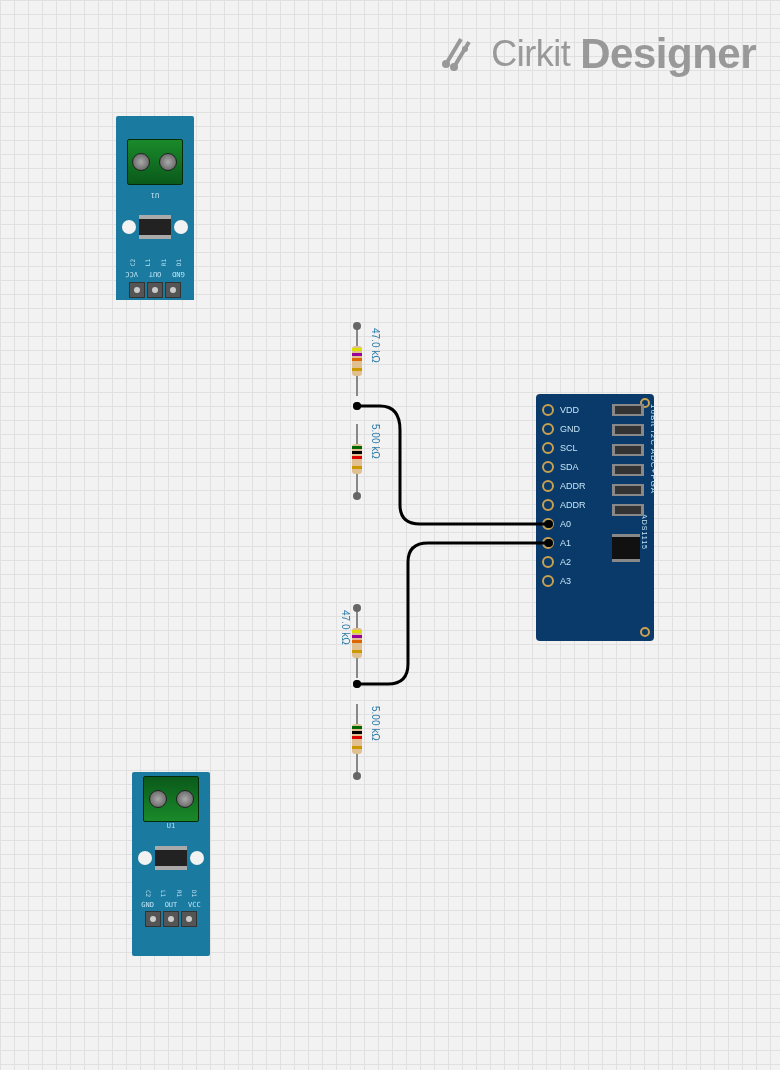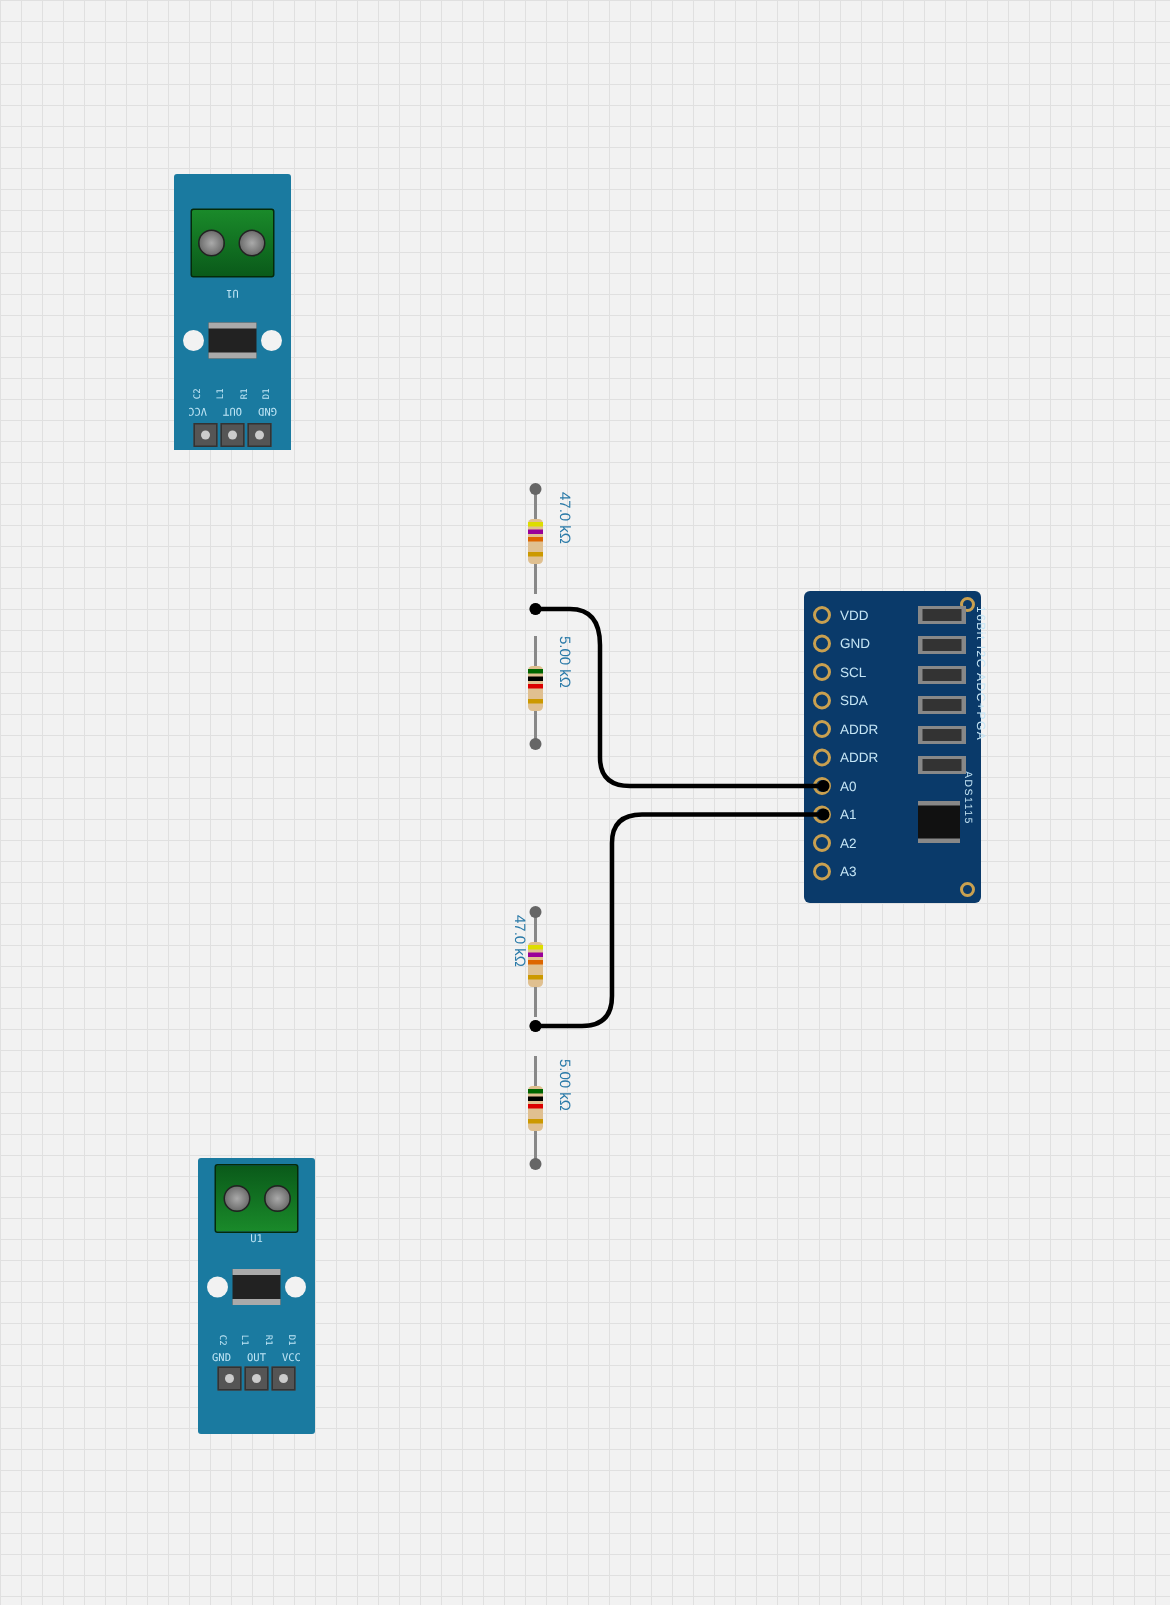--- a/index.html
+++ b/index.html
@@ -107,21 +107,21 @@
   .tscrew {
     width: 18px; height: 18px; border-radius: 50%;
     background: radial-gradient(#aaa, #555);
     border: 1px solid #222;
   }
 
   
   .ads {
     position: absolute;
     left: 536px; top: 394px;
-    width: 118px; height: 208px;
+    width: 118px; height: 247px;
     background: #0a3a6a;
     border-radius: 4px;
     padding: 6px;
   }
   .ads-row { display: flex; align-items: center; height: 19px; gap: 6px; }
   .ads-pad {
     width: 12px; height: 12px; border-radius: 50%;
     background: #0a3a6a; border: 2px solid #c9a050;
   }
   .ads-lbl { font-size: 9px; color: #c5e5f5; font-family: sans-serif; }
@@ -188,20 +188,31 @@
   
   
   .wires { position: absolute; left: 0; top: 0; width: 780px; height: 1070px; pointer-events: none; }
   .wires path { stroke: #000; stroke-width: 3; fill: none; stroke-linecap: round; }
 </style>
 </head>
 <body>
 
 <div class="canvas">
 
+  <div class="watermark">
+    <svg class="wm-icon" viewBox="0 0 40 40">
+      <path d="M5 30 L20 5" stroke="#8a8a8a" stroke-width="4" fill="none"></path>
+      <path d="M13 33 L28 8" stroke="#8a8a8a" stroke-width="4" fill="none"></path>
+      <circle cx="5" cy="30" r="4" fill="#8a8a8a"></circle>
+      <circle cx="13" cy="33" r="4" fill="#8a8a8a"></circle>
+      <circle cx="24" cy="15" r="3" fill="#8a8a8a"></circle>
+    </svg>
+    <span class="wm-text1">Cirkit</span>
+    <span class="wm-text2">Designer</span>
+  </div>
 
   <div class="acs-module top flip180">
     <div class="acs-header">
       <div class="hdr-pin">
           <div class="dot"></div>
         </div>
       <div class="hdr-pin">
           <div class="dot"></div>
         </div>
       <div class="hdr-pin">

